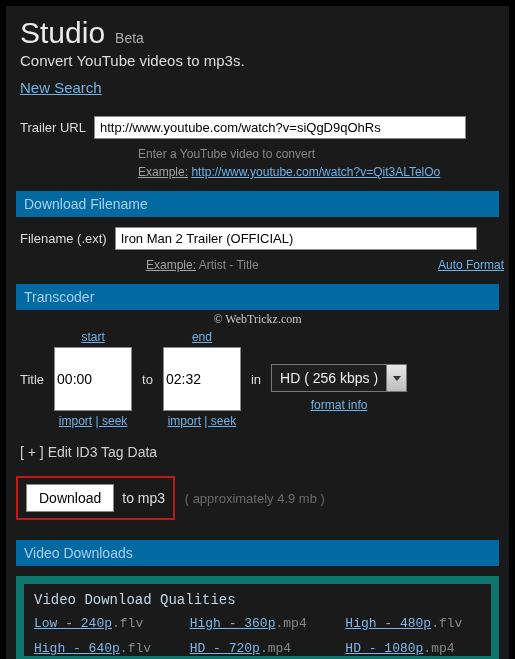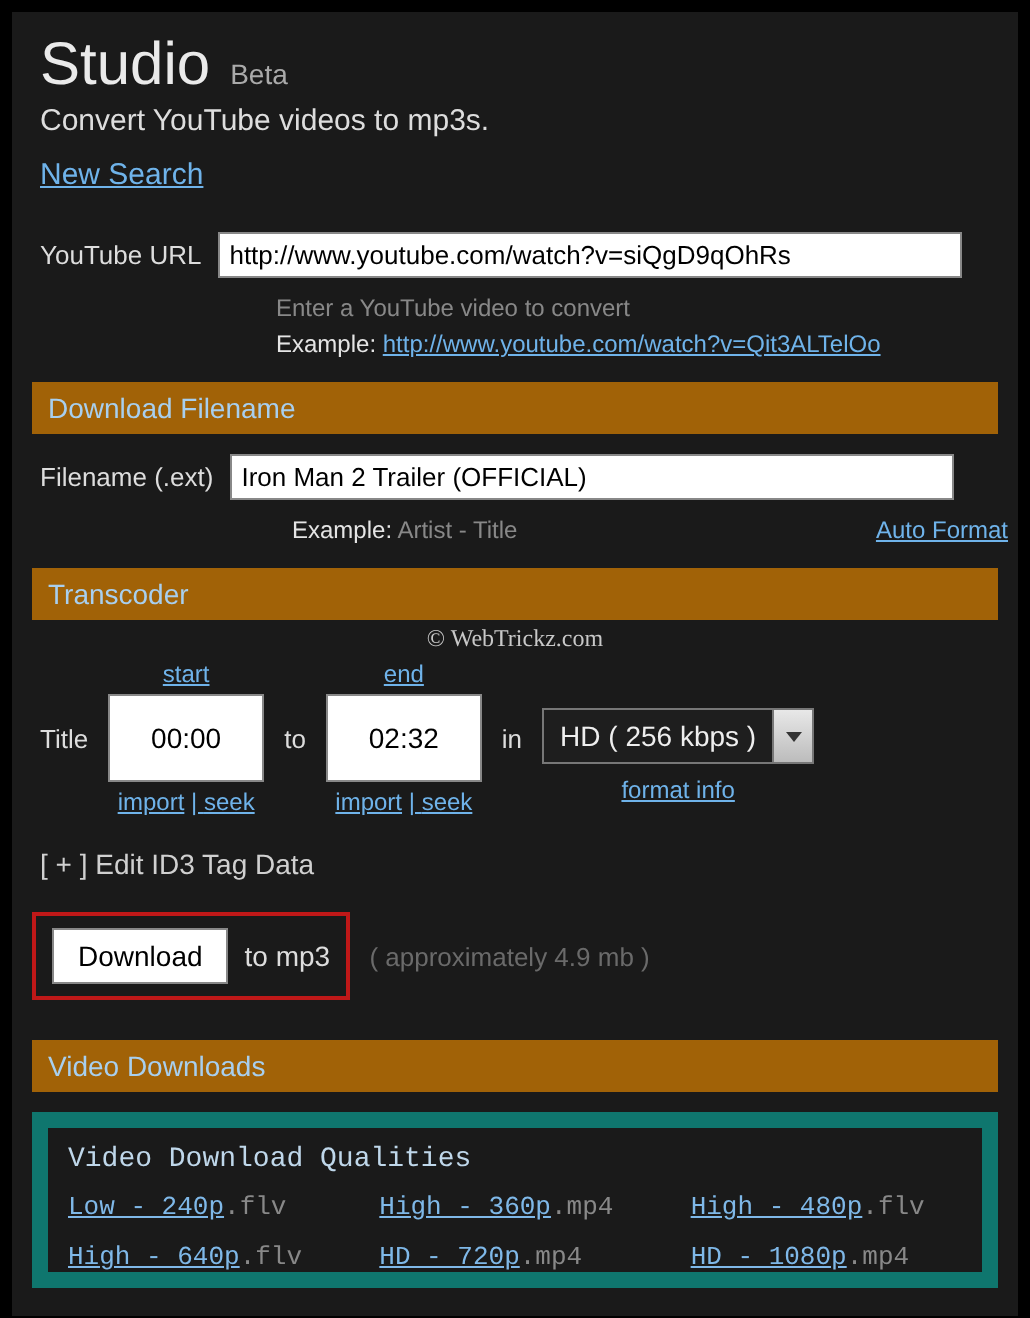--- a/index.html
+++ b/index.html
@@ -43,46 +43,46 @@
   .studio { color: #eaeaea; font-size: 30px; font-weight: 300; }
   .beta { color: #aaa; font-size: 14px; margin-left: 4px; }
   .subtitle { color: #ddd; font-size: 15px; margin: 2px 0 10px 0; }
   .link {
     color: #6fb3ea;
     text-decoration: underline;
     cursor: pointer;
   }
   .new-search { font-size: 15px; margin-bottom: 14px; display: inline-block; }
   .section-bar {
-    background: #a16207;
+    background: #0369a1;
     color: #a8cfee;
     padding: 5px 8px;
     margin: 10px -4px 10px -4px;
     font-size: 14px;
   }
   .row { display: flex; align-items: center; gap: 8px; margin: 6px 0; flex-wrap: wrap; }
   .lbl { color: #ddd; white-space: nowrap; }
   input[type=text] {
     font-family: Arial, sans-serif;
     font-size: 13px;
     padding: 3px 5px;
     border: 1px solid #888;
     background: #fff;
     color: #000;
   }
   .url-input { width: 372px; }
   .fn-input { width: 362px; }
   .hint { color: #888; font-size: 12px; margin-left: 118px; margin-top: 2px; line-height: 1.5; }
   .hint-fn { margin-left: 126px; display: flex; justify-content: space-between; width: 358px; }
   .hint a { color: #6fb3ea; }
-  .example-u { color: #e5e5e5; }
+  .example-u { text-decoration: underline; color: #a3a3a3; }
   .time-wrap { display: flex; align-items: center; gap: 10px; margin-top: 20px; }
   .time-col { display: flex; flex-direction: column; align-items: center; gap: 3px; }
   .time-col .top { color: #6fb3ea; font-size: 12px; text-decoration: underline; cursor: pointer; }
-  .time-col input { width: 78px; text-align: center; padding: 13px 2px; font-size: 14px; }
+  .time-col input { width: 78px; text-align: left; padding: 23px 2px; font-size: 14px; }
   .time-col .bot { color: #6fb3ea; font-size: 12px; }
   .time-col .bot span { text-decoration: underline; cursor: pointer; }
   .quality-col { display: flex; flex-direction: column; align-items: center; gap: 3px; }
   .select-wrap { display: inline-flex; border: 1px solid #777; background: #222; }
   .select-wrap .sel-val {
     background: #1e1e1e;
     color: #eee;
     padding: 5px 8px;
     font-size: 14px;
     min-width: 110px;
@@ -155,21 +155,21 @@
   <div class="brand">
     <span class="studio">Studio</span>
     <span class="beta">Beta</span>
   </div>
 
   <div class="subtitle">Convert YouTube videos to mp3s.</div>
 
   <a class="link new-search">New Search</a>
 
   <div class="row">
-    <span class="lbl">YouTube URL</span>
+    <span class="lbl">Trailer URL</span>
     <input type="text" class="url-input" value="http://www.youtube.com/watch?v=siQgD9qOhRs" style="">
   </div>
   <div class="hint">
     <span>Enter a YouTube video to convert</span><br>
     <span class="example-u">Example:</span>
     <a class="link">http://www.youtube.com/watch?v=Qit3ALTelOo</a>
   </div>
 
   <div class="section-bar">Download Filename</div>
 

